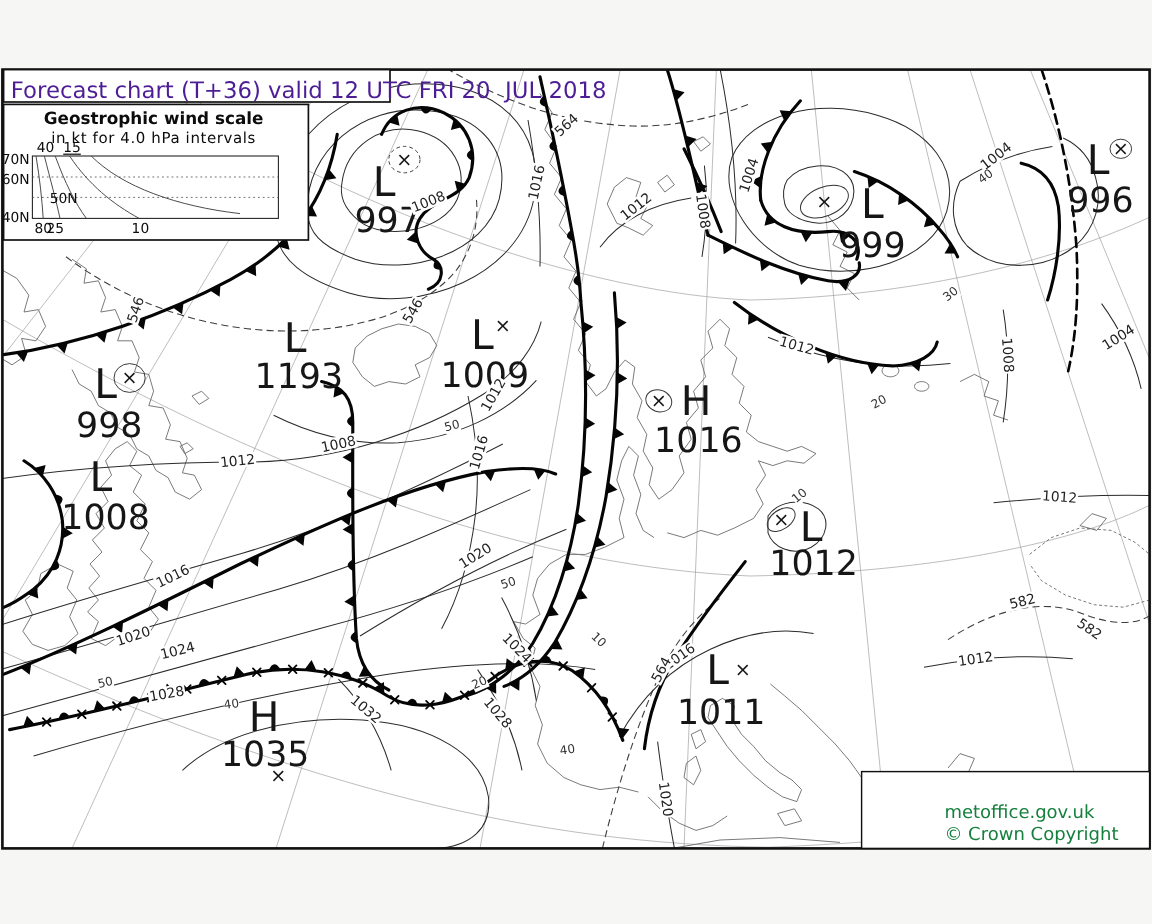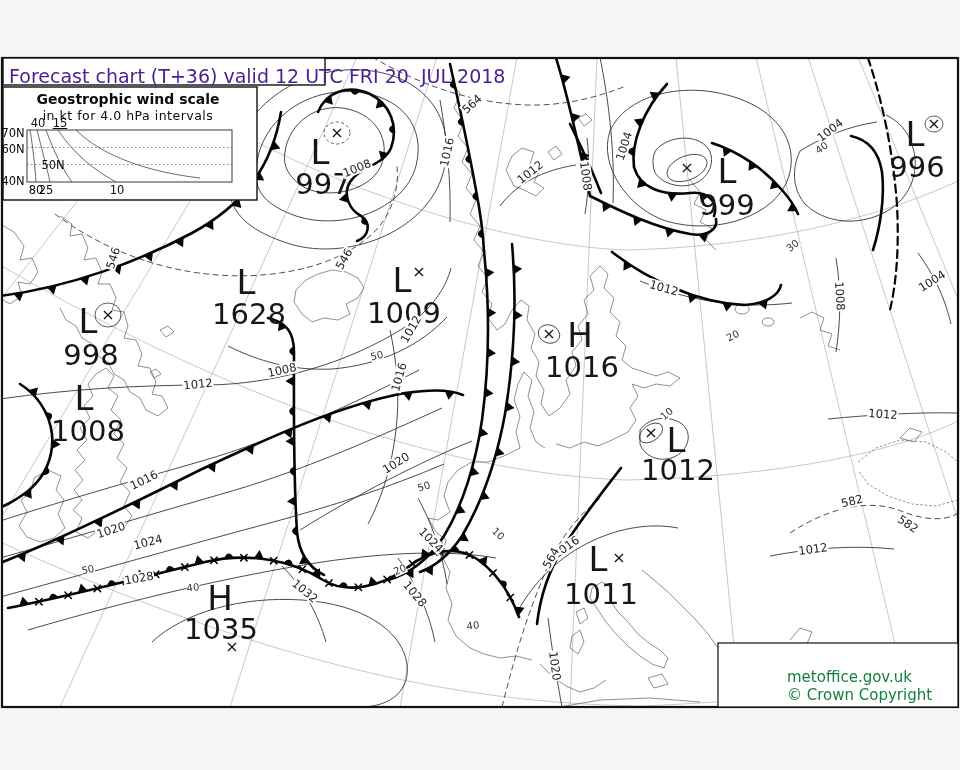--- a/index.html
+++ b/index.html
@@ -333,21 +333,21 @@
         <div class="abs pc-cross ctr" style="left: 687px; top: 168px;">×</div>
         <div class="abs pc-letter ctr" style="left: 915px; top: 134px;">L</div>
         <div class="abs pc-value ctr" style="left: 917px; top: 167px;">996</div>
         <div class="abs pc-cross ctr" style="left: 934px; top: 124px;">×</div>
         <div class="abs pc-letter ctr" style="left: 88px; top: 321px;">L</div>
         <div class="abs pc-value ctr" style="left: 91px; top: 355px;">998</div>
         <div class="abs pc-cross ctr" style="left: 108px; top: 315px;">×</div>
         <div class="abs pc-letter ctr" style="left: 84px; top: 398px;">L</div>
         <div class="abs pc-value ctr" style="left: 88px; top: 431px;">1008</div>
         <div class="abs pc-letter ctr" style="left: 246px; top: 282px;">L</div>
-        <div class="abs pc-value ctr" style="left: 249px; top: 314px;">1628</div>
+        <div class="abs pc-value ctr" style="left: 249px; top: 314px;">1193</div>
         <div class="abs pc-letter ctr" style="left: 402px; top: 280px;">L</div>
         <div class="abs pc-value ctr" style="left: 404px; top: 313px;">1009</div>
         <div class="abs pc-cross ctr" style="left: 419px; top: 272px;">×</div>
         <div class="abs pc-letter ctr" style="left: 580px; top: 335px;">H</div>
         <div class="abs pc-value ctr" style="left: 582px; top: 367px;">1016</div>
         <div class="abs pc-cross ctr" style="left: 549px; top: 334px;">×</div>
         <div class="abs pc-letter ctr" style="left: 676px; top: 440px;">L</div>
         <div class="abs pc-value ctr" style="left: 678px; top: 470px;">1012</div>
         <div class="abs pc-cross ctr" style="left: 651px; top: 433px;">×</div>
         <div class="abs pc-letter ctr" style="left: 598px; top: 559px;">L</div>

